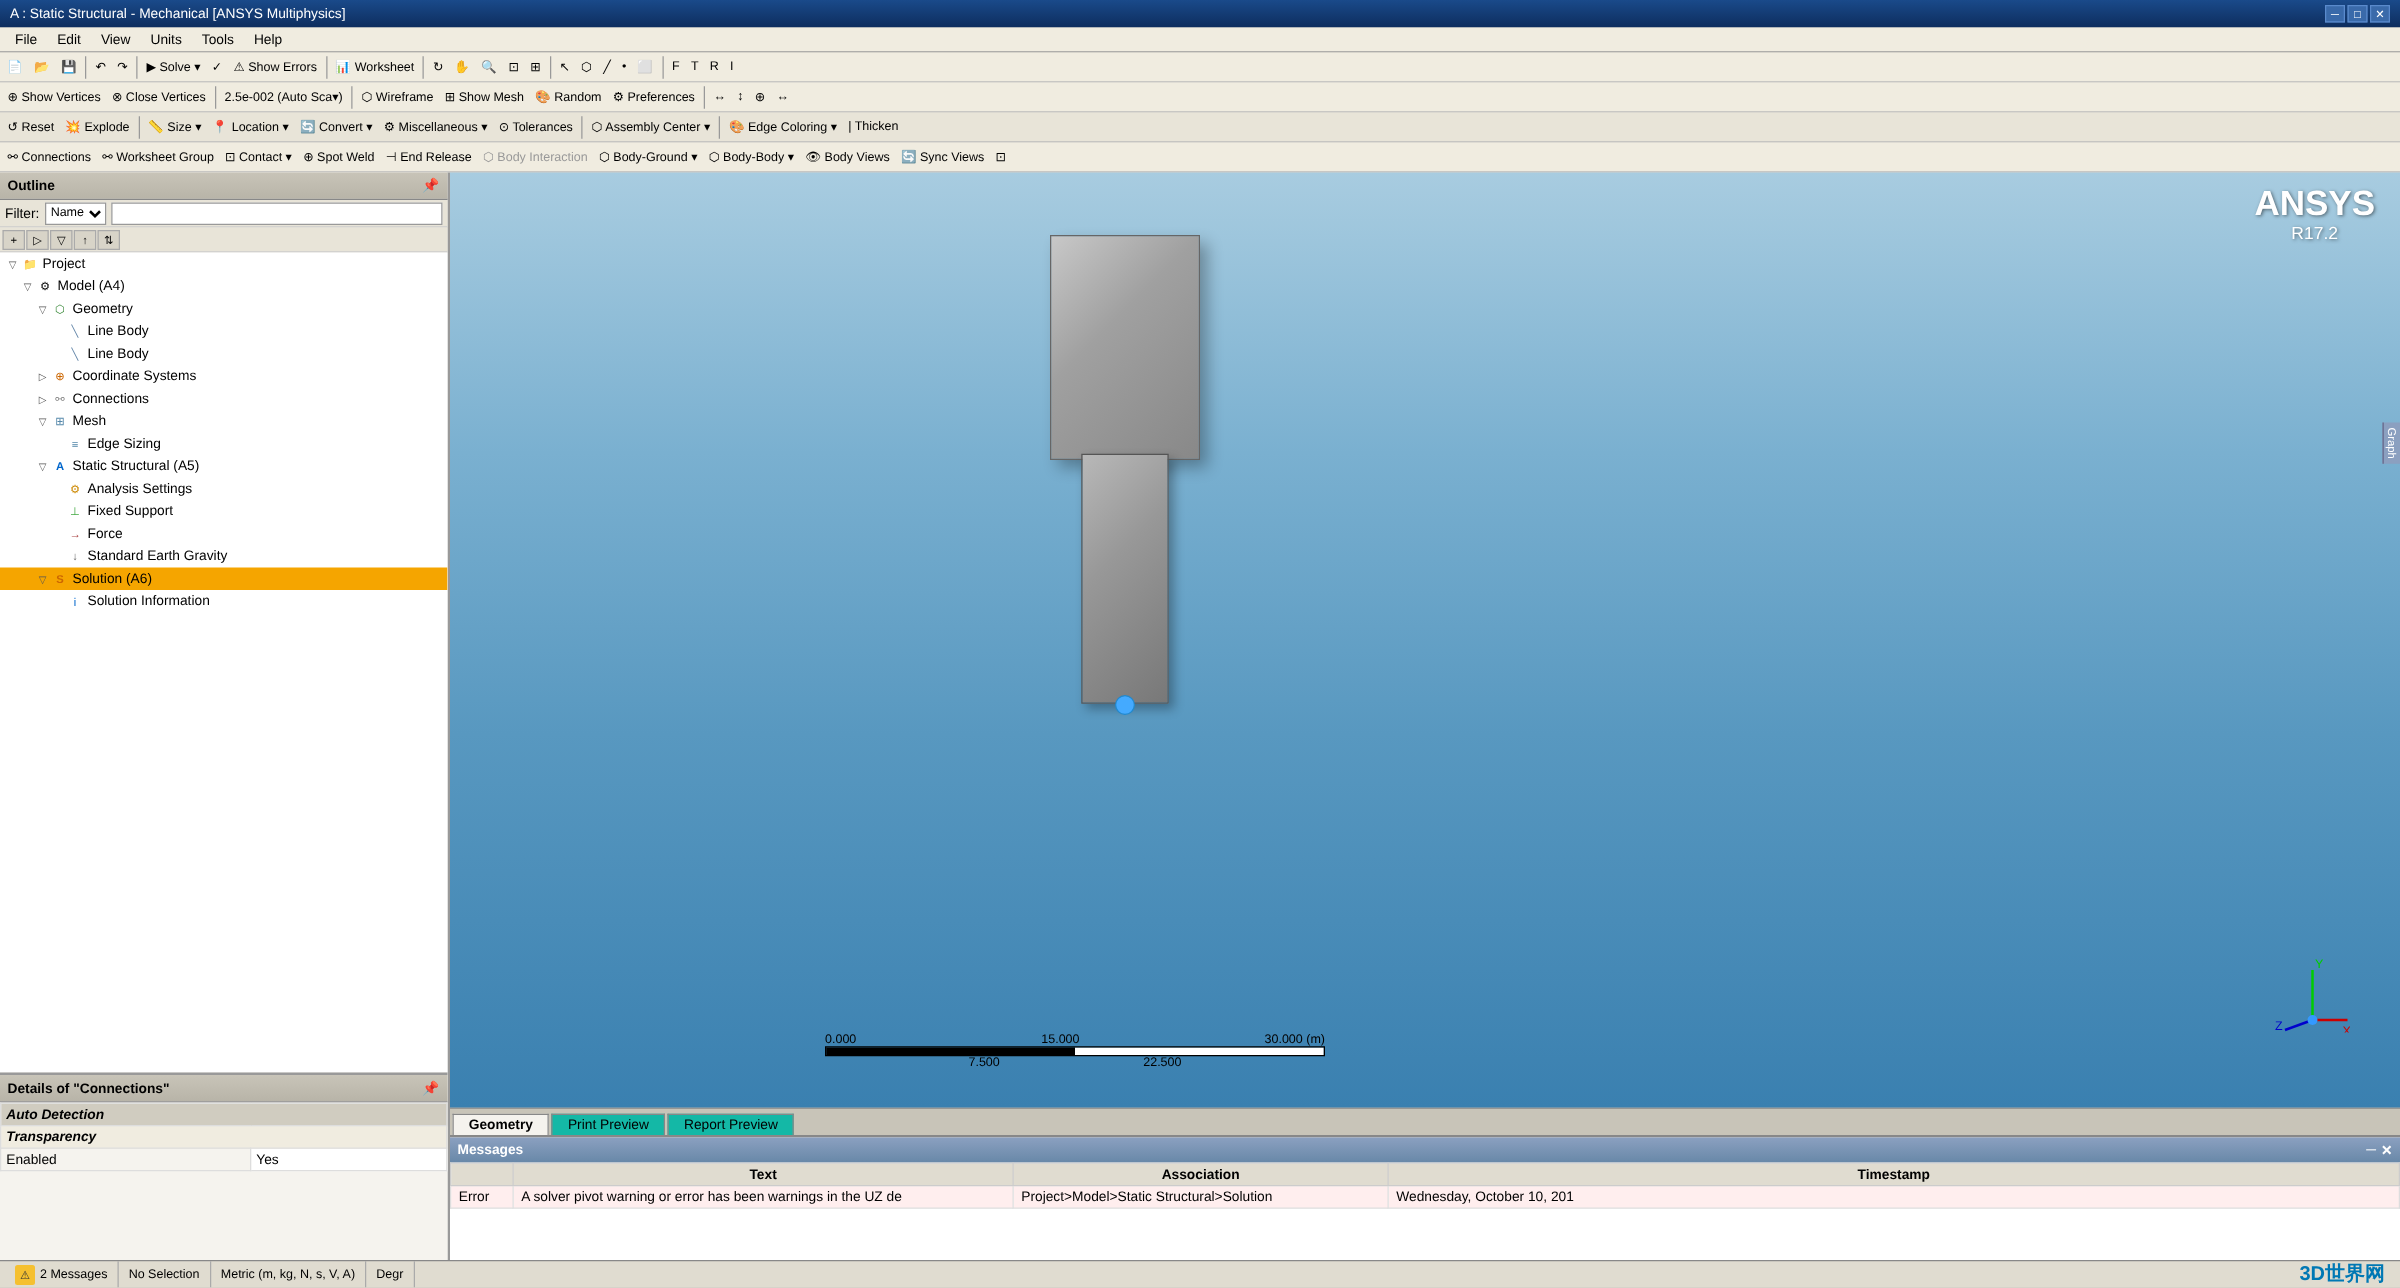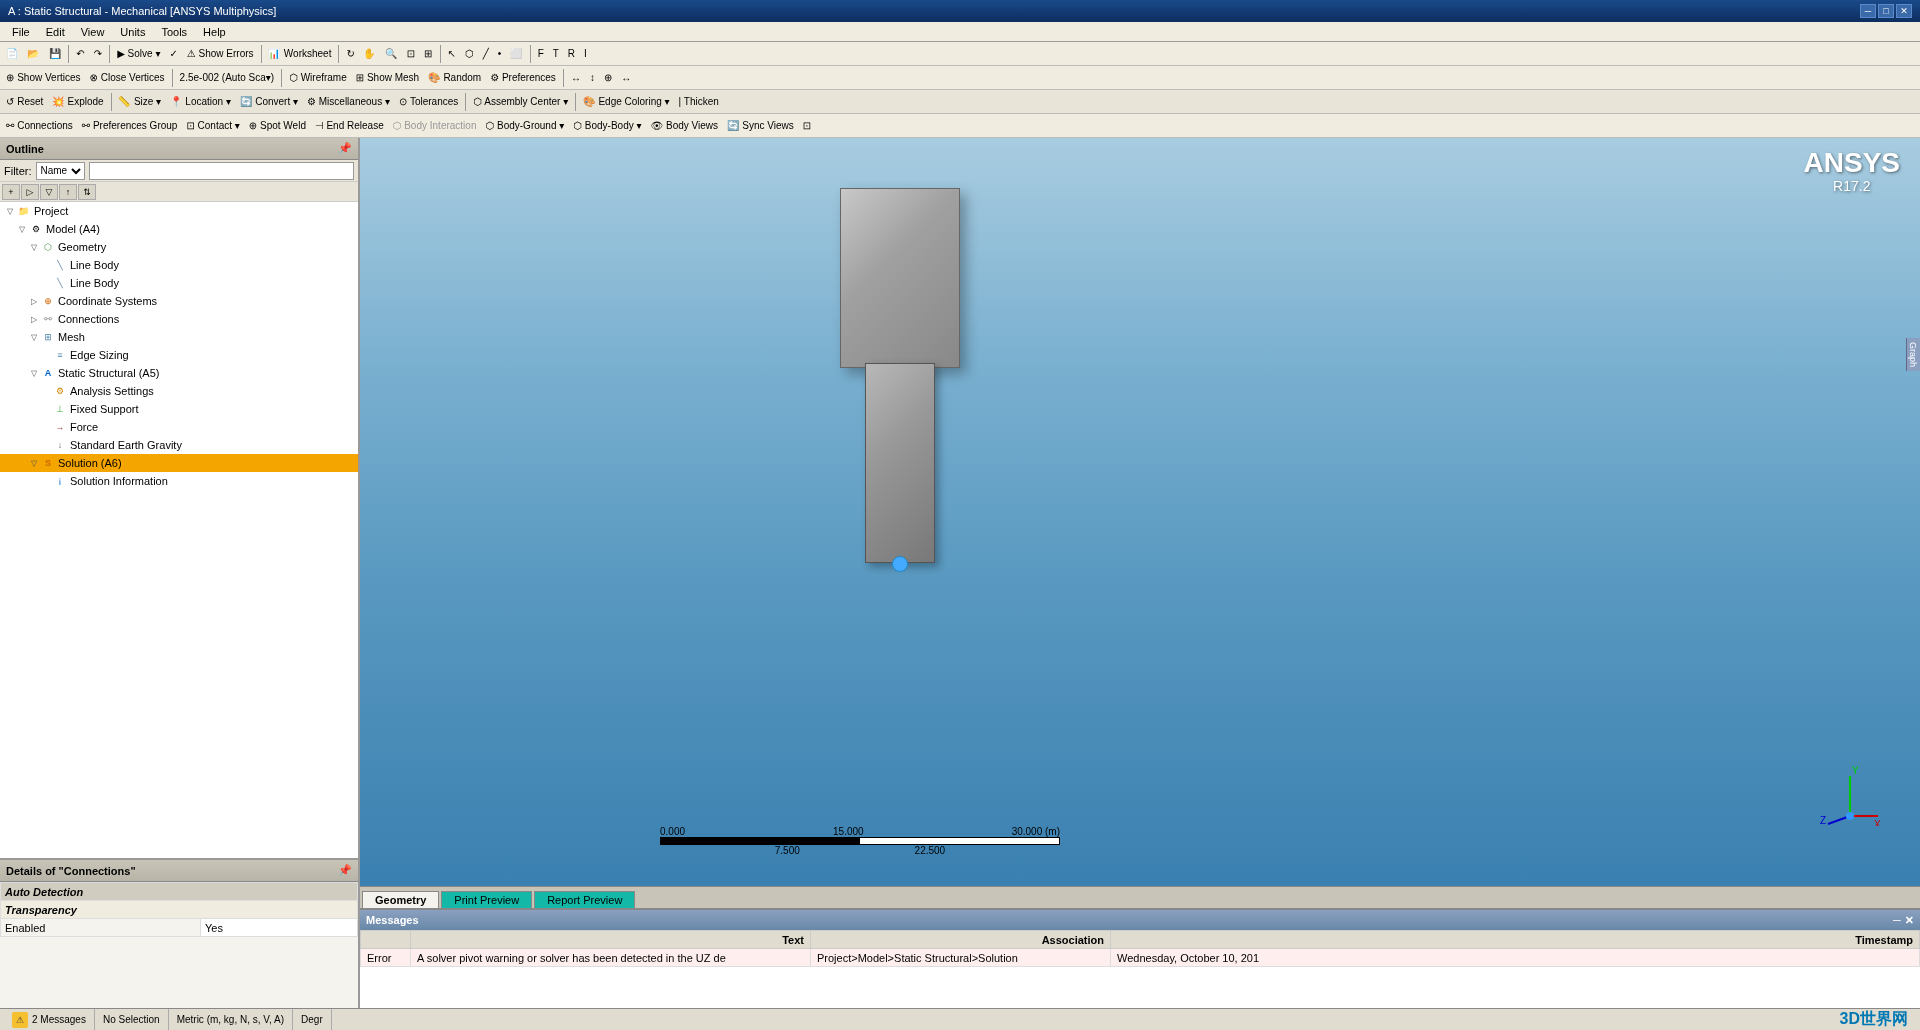--- a/index.html
+++ b/index.html
@@ -299,21 +299,21 @@
       color: white;
       font-weight: bold;
       font-size: 11px;
       justify-content: space-between;
     }
     #messages-table { width: 100%; border-collapse: collapse; font-size: 11px; }
     #messages-table th {
       background: #e0dcd0;
       border: 1px solid #ccc;
       padding: 2px 6px;
-      text-align: right;
+      text-align: center;
       font-weight: bold;
       height: 18px;
     }
     #messages-table td {
       border: 1px solid #ddd;
       padding: 2px 6px;
       height: 18px;
       white-space: nowrap;
       overflow: hidden;
     }
@@ -462,21 +462,21 @@
   <button class="toolbar-btn">⊙ Tolerances</button>
   <div class="toolbar-sep"></div>
   <button class="toolbar-btn">⬡ Assembly Center ▾</button>
   <div class="toolbar-sep"></div>
   <button class="toolbar-btn">🎨 Edge Coloring ▾</button>
   <button class="toolbar-btn">| Thicken</button>
 </div>
 
 <div class="toolbar" id="toolbar4">
   <button class="toolbar-btn">⚯ Connections</button>
-  <button class="toolbar-btn">⚯ Preferences Group</button>
+  <button class="toolbar-btn">⚯ Worksheet Group</button>
   <button class="toolbar-btn">⊡ Contact ▾</button>
   <button class="toolbar-btn">⊕ Spot Weld</button>
   <button class="toolbar-btn">⊣ End Release</button>
   <button class="toolbar-btn" style="color:#999;">⬡ Body Interaction</button>
   <button class="toolbar-btn">⬡ Body-Ground ▾</button>
   <button class="toolbar-btn">⬡ Body-Body ▾</button>
   <button class="toolbar-btn">👁 Body Views</button>
   <button class="toolbar-btn">🔄 Sync Views</button>
   <button class="toolbar-btn">⊡</button>
 </div>
@@ -724,21 +724,21 @@
           <tr>
             <th style="width:50px"></th>
             <th style="width:400px">Text</th>
             <th style="width:300px">Association</th>
             <th>Timestamp</th>
           </tr>
         </thead>
         <tbody>
           <tr class="msg-error">
             <td>Error</td>
-            <td>A solver pivot warning or solver has been detected in the UZ de</td>
+            <td>A solver pivot warning or error has been warnings in the UZ de</td>
             <td>Project&gt;Model&gt;Static Structural&gt;Solution</td>
             <td>Wednesday, October 10, 201</td>
           </tr>
         </tbody>
       </table>
     </div>
 
   </div>
 </div>
 

